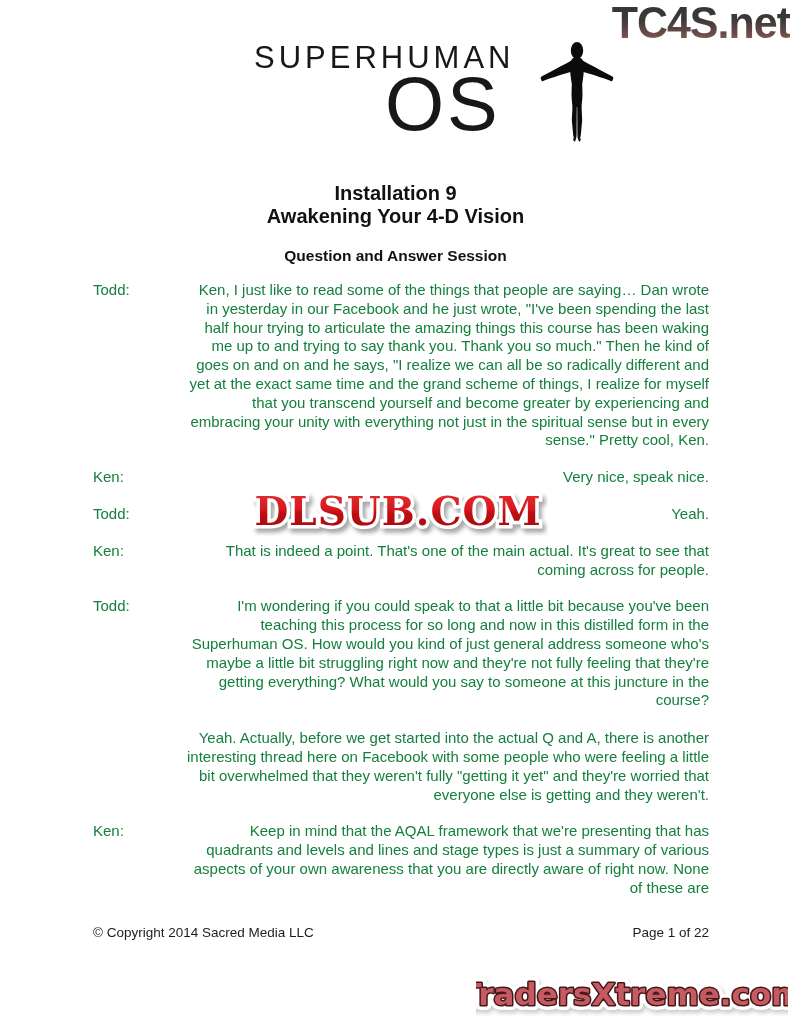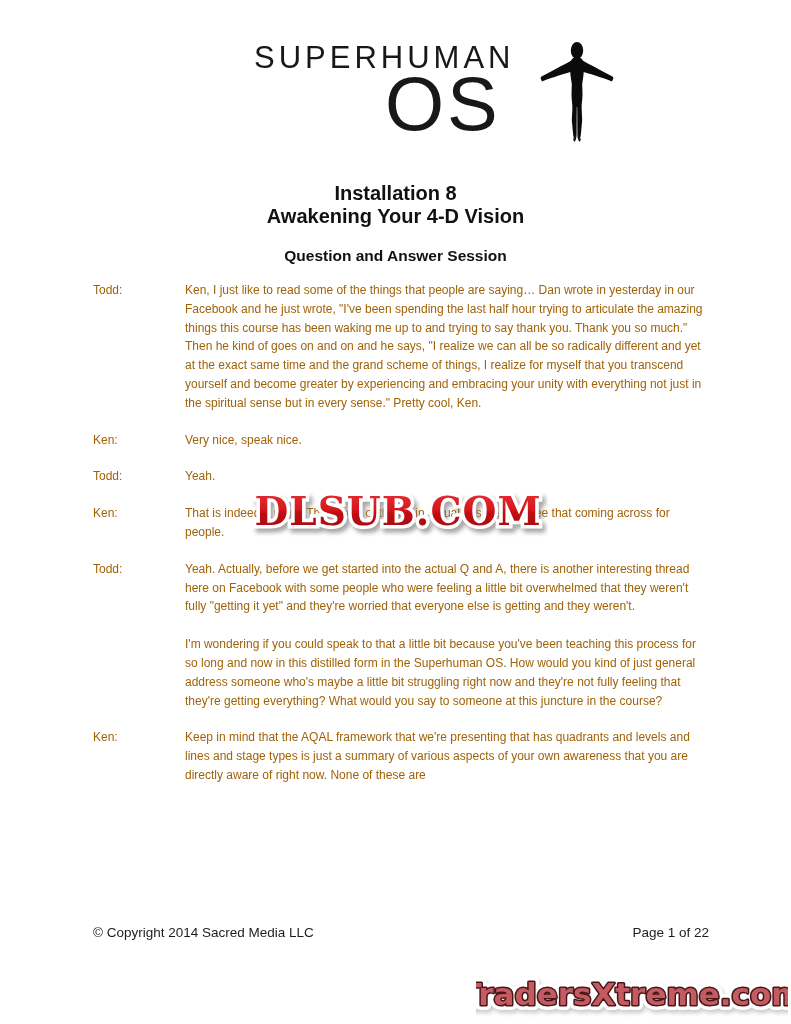--- a/index.html
+++ b/index.html
@@ -46,62 +46,63 @@
     line-height:23px;
   }
   .subtitle{
     position:absolute;left:0;top:247px;width:791px;
     text-align:center;
     font-size:15.5px;font-weight:bold;color:#111;
   }
   
   .dialogue{
     position:absolute;left:93px;top:281px;width:616px;
-    font-size:12px;line-height:18.8px;color:#a16207;
+    font-size:15px;line-height:18.8px;color:#15803d;
   }
   .dialogue .row{
     display:grid;grid-template-columns:92px 1fr;
     margin-bottom:18px;
   }
-  .dialogue .speech p{margin:0 0 19px 0;}
+  .dialogue .speech p{margin:0 0 19px 0;text-align:right;}
   .dialogue .speech p:last-child{margin-bottom:0;}
   
   .dlsub{position:absolute;left:248px;top:484px;width:300px;height:58px;}
   
   .footer{
     position:absolute;left:93px;top:925px;width:616px;
     display:flex;justify-content:space-between;
     font-size:13.5px;color:#1d1d1d;
   }
   
   .traders{position:absolute;left:476px;top:972px;width:312px;height:48px;}
 </style>
 </head>
 <body>
 
 <div class="page">
 
+  <div class="tc4s">TC4S.net</div>
 
   <div class="logo-line1">SUPERHUMAN</div>
   <div class="logo-line2">OS</div>
   <svg class="logo-figure" viewBox="0 0 78 100" xmlns="http://www.w3.org/2000/svg">
     <g fill="#0b0b0b">
       <ellipse cx="39" cy="8.5" rx="6.2" ry="8.5"></ellipse>
       <path d="M39 14 C34.5 15.5 32 18.5 32 23 C32 30 32.8 36 33.8 42 L33.5 52 C33.5 57 34.2 61 34.5 65 L43.5 65 C43.8 61 44.5 57 44.5 52 L44.2 42 C45.2 36 46 30 46 23 C46 18.5 43.5 15.5 39 14 Z"></path>
       <path d="M33.5 18.5 C27 22 15 28.5 3.5 34.5 L2.5 36 L4 39.5 C15 35 27.5 31.5 34.5 29.5 Z"></path>
       <path d="M44.5 18.5 C51 22 63 28.5 74.5 34.5 L75.5 36 L74 39.5 C63 35 50.5 31.5 43.5 29.5 Z"></path>
       <path d="M34.5 64 L33.8 78 L35 91 C35.2 94.5 36 97.5 37.3 97.5 C38.3 97.5 38.6 95 38.6 91.5 L38.7 72 L38.8 64 Z"></path>
       <path d="M43.5 64 L44.2 78 L43 91 C42.8 94.5 42 97.5 40.7 97.5 C39.7 97.5 39.4 95 39.4 91.5 L39.3 72 L39.2 64 Z"></path>
       <path d="M35.4 96 Q34.8 99 36.2 99.6 Q37.3 100 37.8 97.5 Z"></path>
       <path d="M42.6 96 Q43.2 99 41.8 99.6 Q40.7 100 40.2 97.5 Z"></path>
     </g>
   </svg>
 
   <div class="title">
-    <div>Installation 8</div>
+    <div>Installation 9</div>
     <div>Awakening Your 4-D Vision</div>
   </div>
   <div class="subtitle">Question and Answer Session</div>
 
   <div class="dialogue" id="dialogue">
       <div class="row">
         <div class="speaker">Todd:</div>
         <div class="speech">
           <p>Ken, I just like to read some of the things that people are saying… Dan wrote in yesterday in our Facebook and he just wrote, "I've been spending the last half hour trying to articulate the amazing things this course has been waking me up to and trying to say thank you. Thank you so much." Then he kind of goes on and on and he says, "I realize we can all be so radically different and yet at the exact same time and the grand scheme of things, I realize for myself that you transcend yourself and become greater by experiencing and embracing your unity with everything not just in the spiritual sense but in every sense." Pretty cool, Ken.</p>
         </div>
@@ -120,22 +121,22 @@
       </div>
       <div class="row">
         <div class="speaker">Ken:</div>
         <div class="speech">
           <p>That is indeed a point. That's one of the main actual. It's great to see that coming across for people.</p>
         </div>
       </div>
       <div class="row">
         <div class="speaker">Todd:</div>
         <div class="speech">
+          <p>I'm wondering if you could speak to that a little bit because you've been teaching this process for so long and now in this distilled form in the Superhuman OS. How would you kind of just general address someone who's maybe a little bit struggling right now and they're not fully feeling that they're getting everything? What would you say to someone at this juncture in the course?</p>
           <p>Yeah. Actually, before we get started into the actual Q and A, there is another interesting thread here on Facebook with some people who were feeling a little bit overwhelmed that they weren't fully "getting it yet" and they're worried that everyone else is getting and they weren't.</p>
-          <p>I'm wondering if you could speak to that a little bit because you've been teaching this process for so long and now in this distilled form in the Superhuman OS. How would you kind of just general address someone who's maybe a little bit struggling right now and they're not fully feeling that they're getting everything? What would you say to someone at this juncture in the course?</p>
         </div>
       </div>
       <div class="row">
         <div class="speaker">Ken:</div>
         <div class="speech">
           <p>Keep in mind that the AQAL framework that we're presenting that has quadrants and levels and lines and stage types is just a summary of various aspects of your own awareness that you are directly aware of right now. None of these are</p>
         </div>
       </div>
     </div>
 

